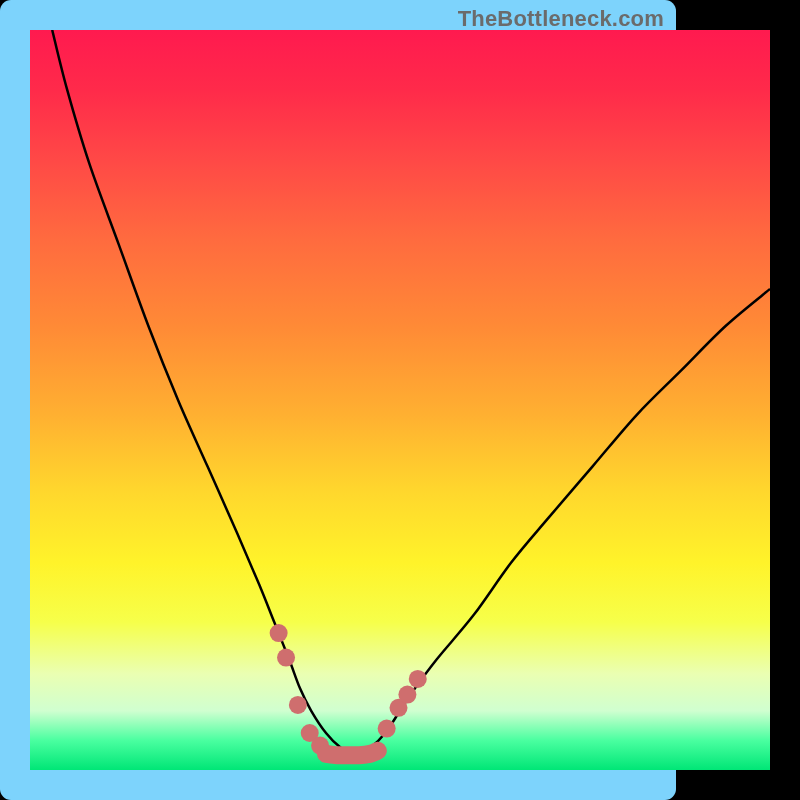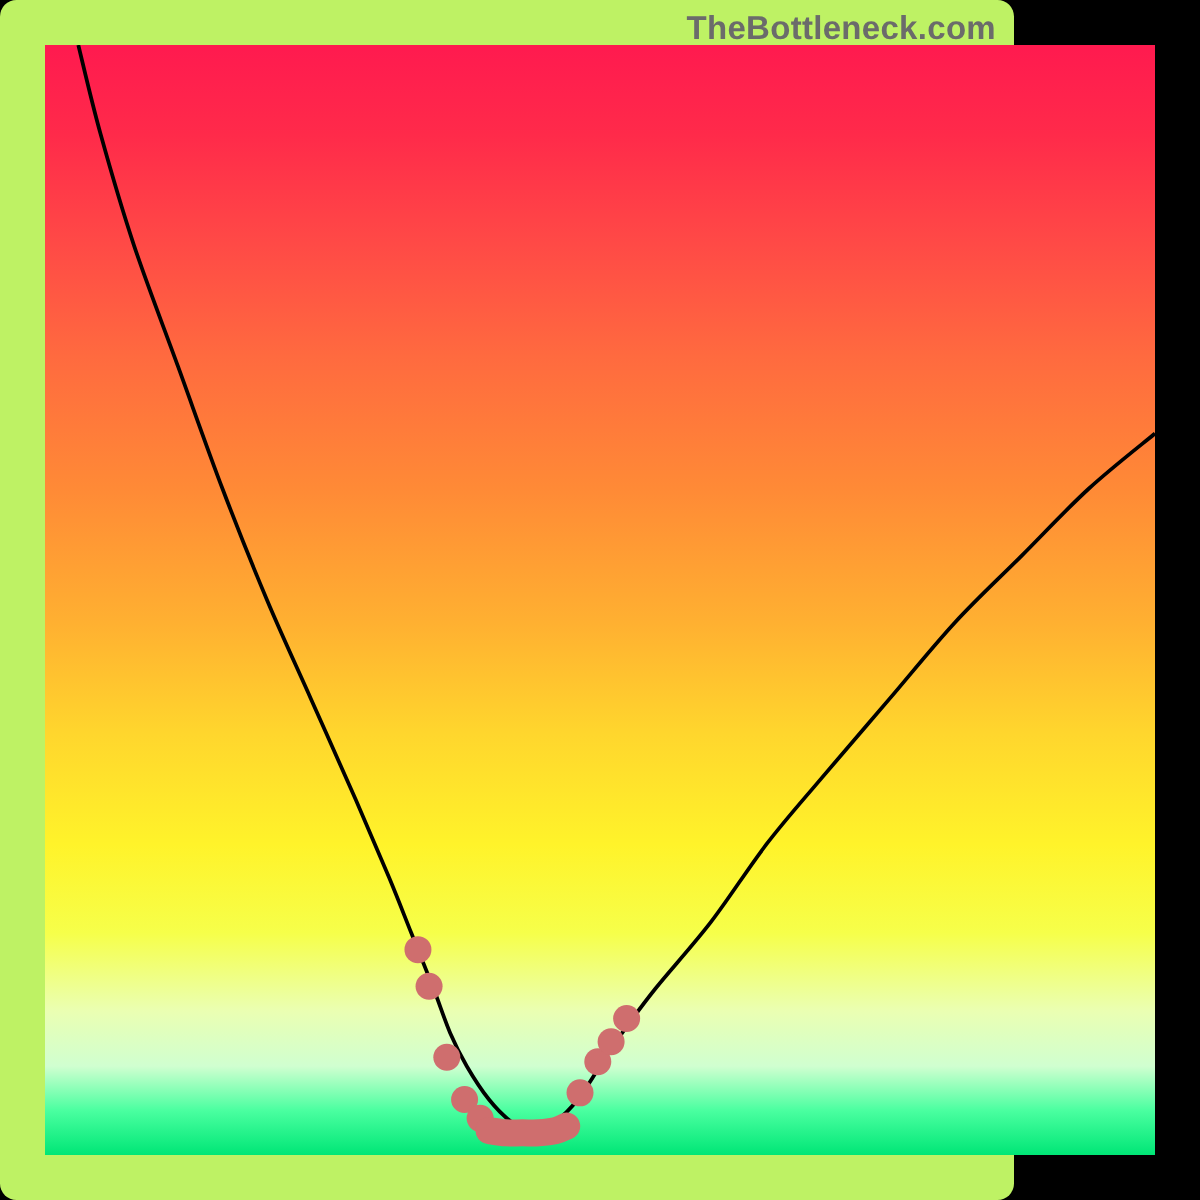--- a/index.html
+++ b/index.html
@@ -8,21 +8,21 @@
     width: 800px;
     height: 800px;
     background: #000;
     overflow: hidden;
     font-family: Arial, Helvetica, sans-serif;
   }
   .outer {
     position: relative;
     width: 676px;
     height: 800px;
-    background: #bef264;
+    background: #7dd3fc;
     border-radius: 11px;
   }
   .plot {
     position: absolute;
     left: 30px;
     top: 30px;
     width: 740px;
     height: 740px;
     background: linear-gradient(
       to bottom,

